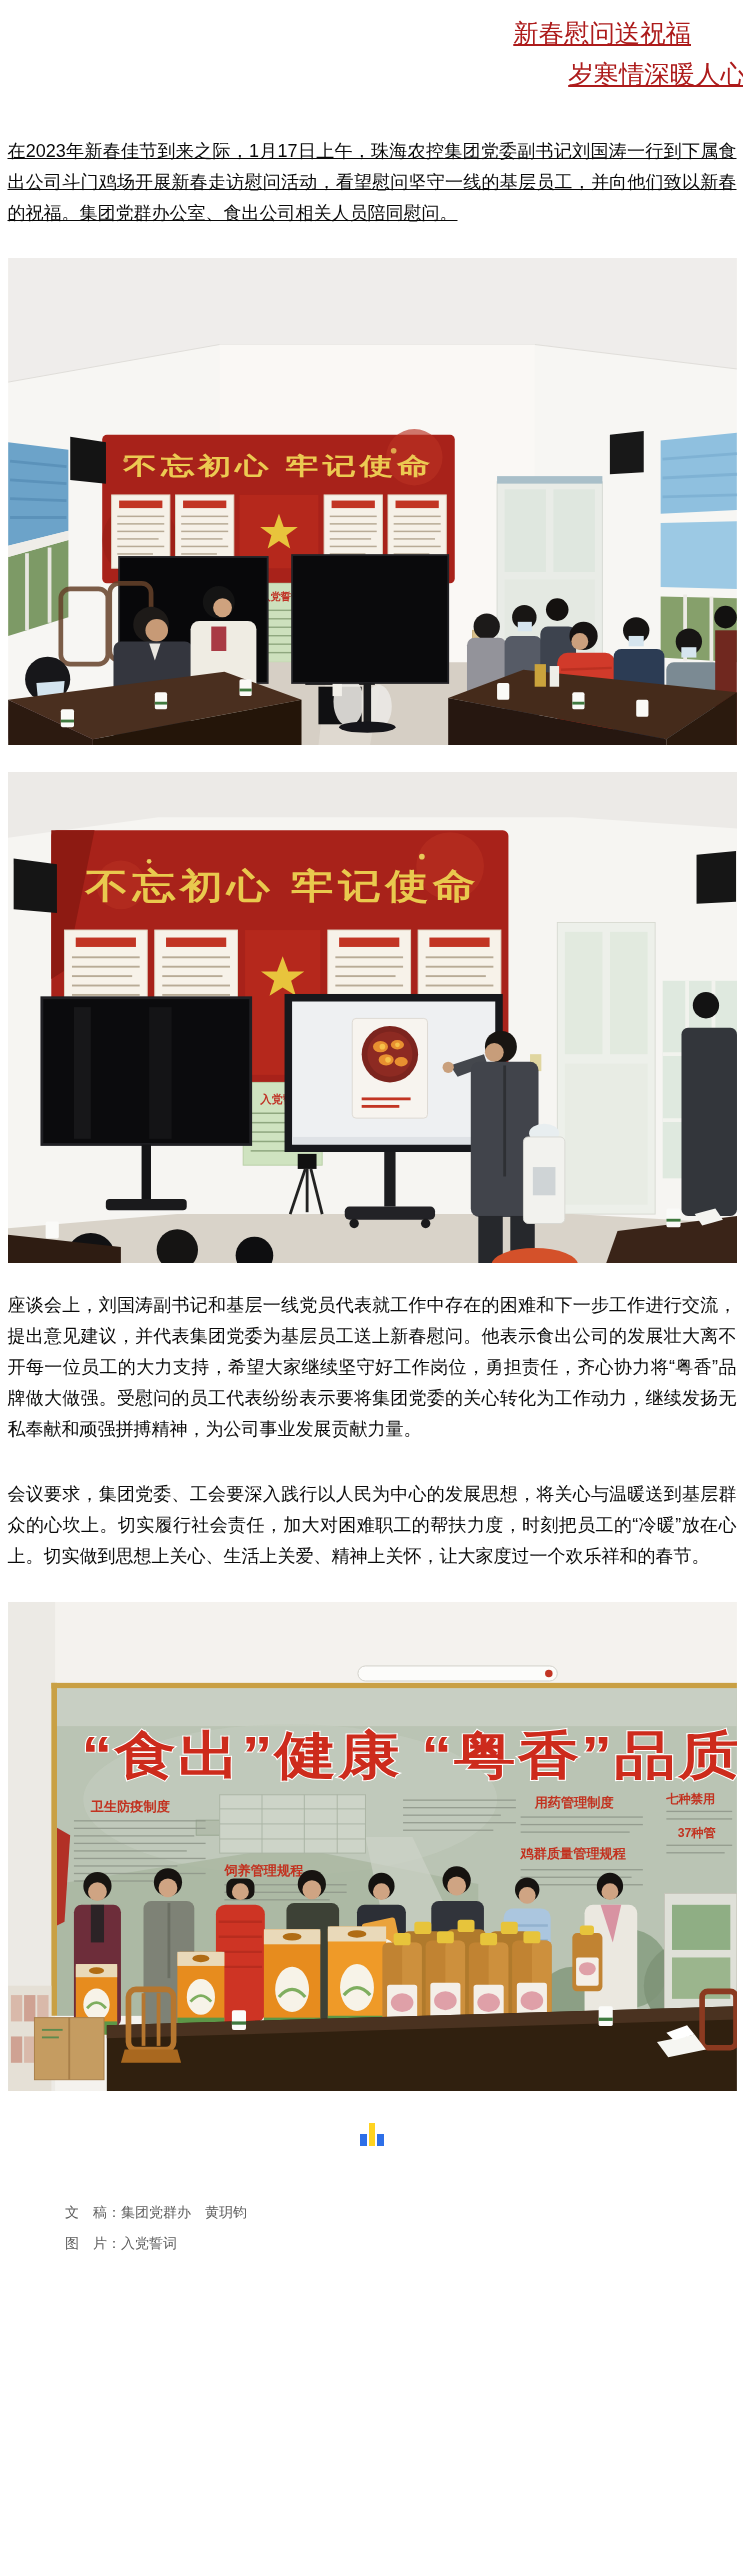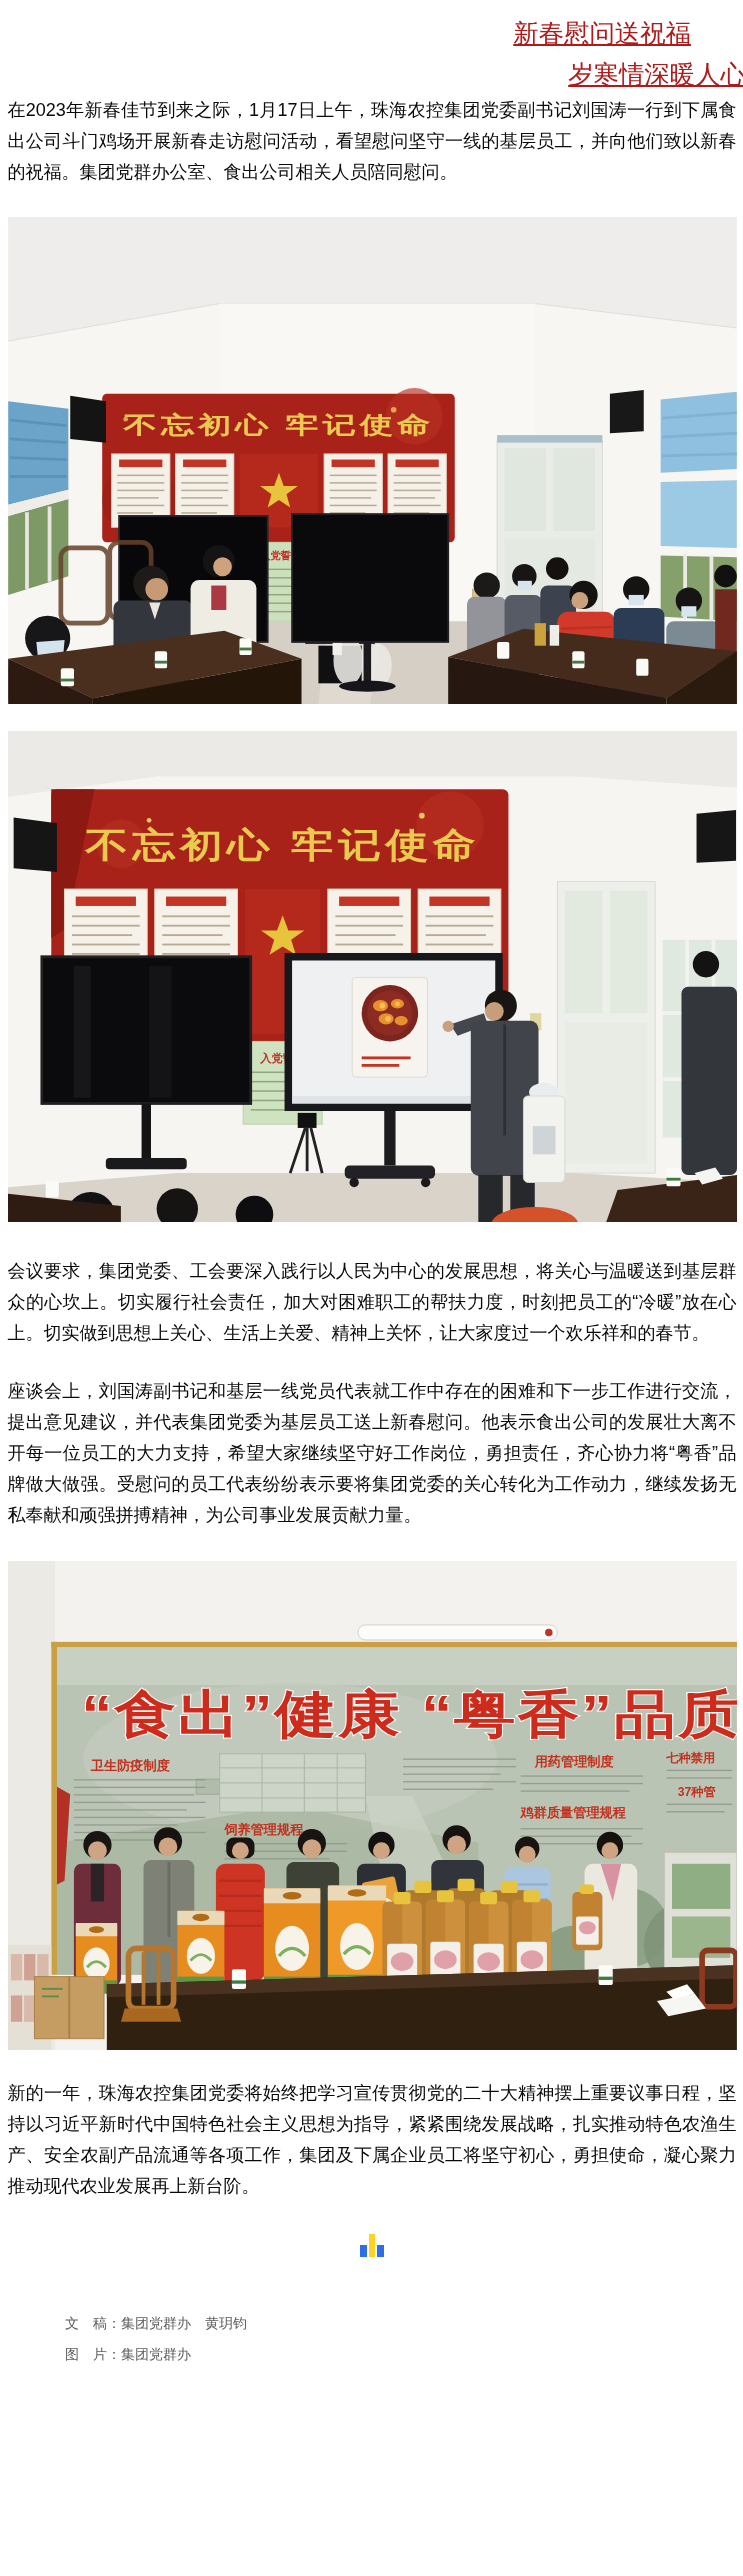--- a/index.html
+++ b/index.html
@@ -2,21 +2,21 @@
 <html style="font-size:15px"><head>
 <meta charset="utf-8">
 <style>
   html,body{margin:0;padding:0;background:#ffffff;}
   body{width:744px;font-family:"Liberation Sans",sans-serif;-webkit-font-smoothing:antialiased;}
   .page{width:744px;min-height:2576px;background:#fff;overflow:hidden;}
   .title-wrap{margin-top:13px;text-align:right;font-size:25.4px;line-height:41px;font-weight:400;text-decoration:underline;}
   .title-line1{transform:translateX(-53px);}
   .title-line2{transform:translateX(1.9px);}
   .para{margin:0 7.5px;font-size:18px;line-height:31px;color:#0a0a0a;text-align:justify;word-break:break-all;}
-  .para.p1{}
+  .para.p1{margin-top:41px;text-decoration:underline;}
   .para.p2{margin-top:20px;}
   .para.p3{margin-top:27px;}
   .para.p4{margin-top:34px;}
   .para.p5{margin-top:28px;}
   .photo{width:729px;margin:0 auto;overflow:hidden;line-height:0;}
   .photo svg{display:block;}
   .photo.ph1{margin-top:29px;height:487px;}
   .photo.ph2{margin-top:27px;height:491px;}
   .photo.ph3{margin-top:30px;height:489px;}
   .divider{margin-top:32px;height:22.6px;display:flex;justify-content:center;align-items:flex-end;gap:1.9px;}
@@ -428,22 +428,22 @@
       </g>
       <g>
         <polygon points="636,522 775,522 775,472 648,488" fill="#3a2418"></polygon>
         <rect x="700" y="464" width="15" height="20" rx="2" fill="#fafaf8"></rect>
         <rect x="700" y="475" width="15" height="3" fill="#3f7a3f"></rect>
         <polygon points="730,470 752,464 760,476 738,482" fill="#f4f4f0"></polygon>
       </g>
     </svg>
   </div>
 
+  <p class="para p3">座谈会上，刘国涛副书记和基层一线党员代表就工作中存在的困难和下一步工作进行交流，提出意见建议，并代表集团党委为基层员工送上新春慰问。他表示食出公司的发展壮大离不开每一位员工的大力支持，希望大家继续坚守好工作岗位，勇担责任，齐心协力将“粤香”品牌做大做强。受慰问的员工代表纷纷表示要将集团党委的关心转化为工作动力，继续发扬无私奉献和顽强拼搏精神，为公司事业发展贡献力量。</p>
   <p class="para p4">会议要求，集团党委、工会要深入践行以人民为中心的发展思想，将关心与温暖送到基层群众的心坎上。切实履行社会责任，加大对困难职工的帮扶力度，时刻把员工的“冷暖”放在心上。切实做到思想上关心、生活上关爱、精神上关怀，让大家度过一个欢乐祥和的春节。</p>
-  <p class="para p3">座谈会上，刘国涛副书记和基层一线党员代表就工作中存在的困难和下一步工作进行交流，提出意见建议，并代表集团党委为基层员工送上新春慰问。他表示食出公司的发展壮大离不开每一位员工的大力支持，希望大家继续坚守好工作岗位，勇担责任，齐心协力将“粤香”品牌做大做强。受慰问的员工代表纷纷表示要将集团党委的关心转化为工作动力，继续发扬无私奉献和顽强拼搏精神，为公司事业发展贡献力量。</p>
 
   <div class="photo ph3">
     <svg width="729" height="489" viewBox="0 0 775 520" xmlns="http://www.w3.org/2000/svg">
       <rect x="0" y="0" width="775" height="520" fill="#f4f2ee"></rect>
       <rect x="0" y="0" width="50" height="520" fill="#eceae5"></rect>
 
       <g>
         <rect x="372" y="68" width="212" height="16" rx="8" fill="#fcfcfa" stroke="#d0cfc8"></rect>
         <circle cx="575" cy="76" r="4" fill="#c23524"></circle>
       </g>
@@ -689,27 +689,26 @@
         <g>
             <rect x="628" y="430" width="15" height="21" rx="2" fill="#fbfbf9"></rect>
             <rect x="628" y="442" width="15" height="3.5" fill="#3f7a3f"></rect>
           </g>
         <polygon points="690,468 730,460 742,476 702,484" fill="#f6f6f2"></polygon>
         <polygon points="700,458 722,450 730,460 708,466" fill="#ffffff"></polygon>
       </g>
     </svg>
   </div>
 
-  <p class="para p5">新的一年，珠海农控集团党委将始终把学习宣传贯彻党的二十大精神摆上重要议事日程，坚持以习近平新时代中国特色社会主义思想为指导，紧紧围绕发展战略，扎实推动特色农渔生产、安全农副产品流通等各项工作，集团及下属企业员工将坚守初心，勇担使命，凝心聚力推动现代农业发展再上新台阶。</p>
 
   <div class="divider">
     <span class="bar short" style="background: rgb(46, 111, 232);"></span>
     <span class="bar tall" style="background: rgb(255, 211, 33);"></span>
     <span class="bar short" style="background: rgb(46, 111, 232);"></span>
   </div>
 
   <div class="footer" style="color: rgb(92, 92, 92);">
     <div>文　稿：集团党群办　黄玥钧</div>
-    <div>图　片：集团党群办</div>
+    <div>图　片：入党誓词</div>
   </div>
 
 </div>
 
 
 </body></html>

